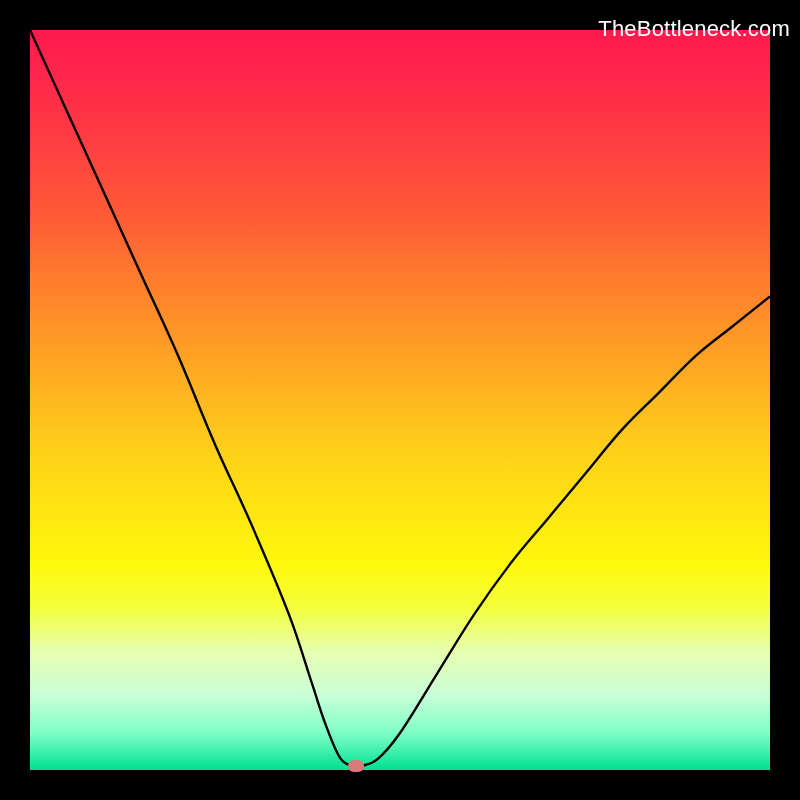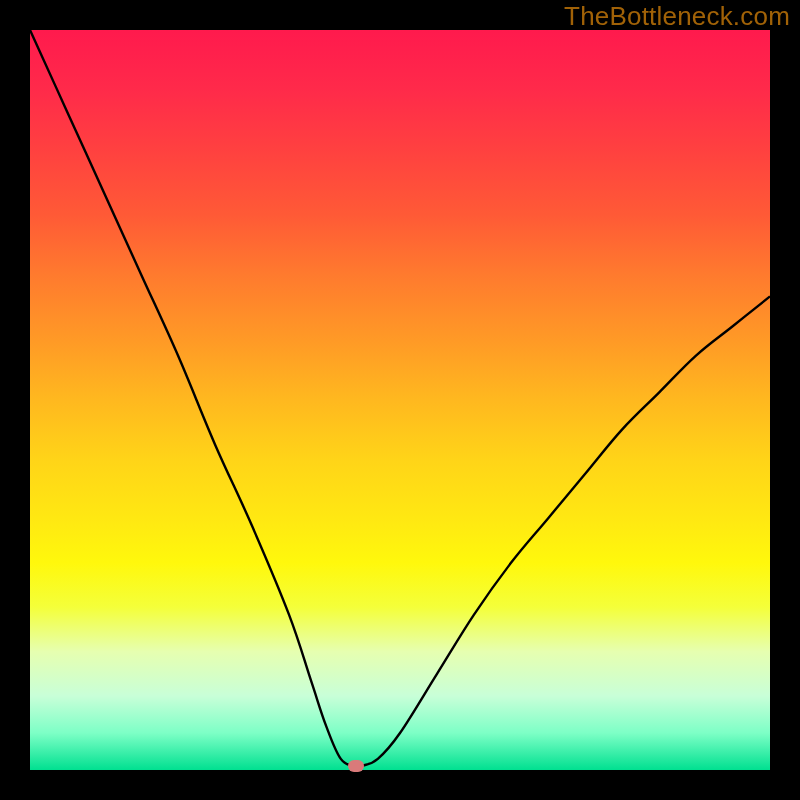--- a/index.html
+++ b/index.html
@@ -39,24 +39,24 @@
       #f4ff3a 78%,
       #e6ffb0 84%,
       #c8ffd8 90%,
       #7dffc6 95%,
       #00e090 100%
     );
     box-sizing: border-box;
   }
   .watermark {
     position: absolute;
-    top: 1px;
+    top: 16px;
     right: 10px;
-    color: #a16207;
-    font-size: 26px;
+    color: #ffffff;
+    font-size: 22px;
     font-weight: 500;
     letter-spacing: 0.2px;
     user-select: none;
   }
   svg.curve {
     position: absolute;
     left: 30px;
     top: 30px;
     width: 740px;
     height: 740px;

